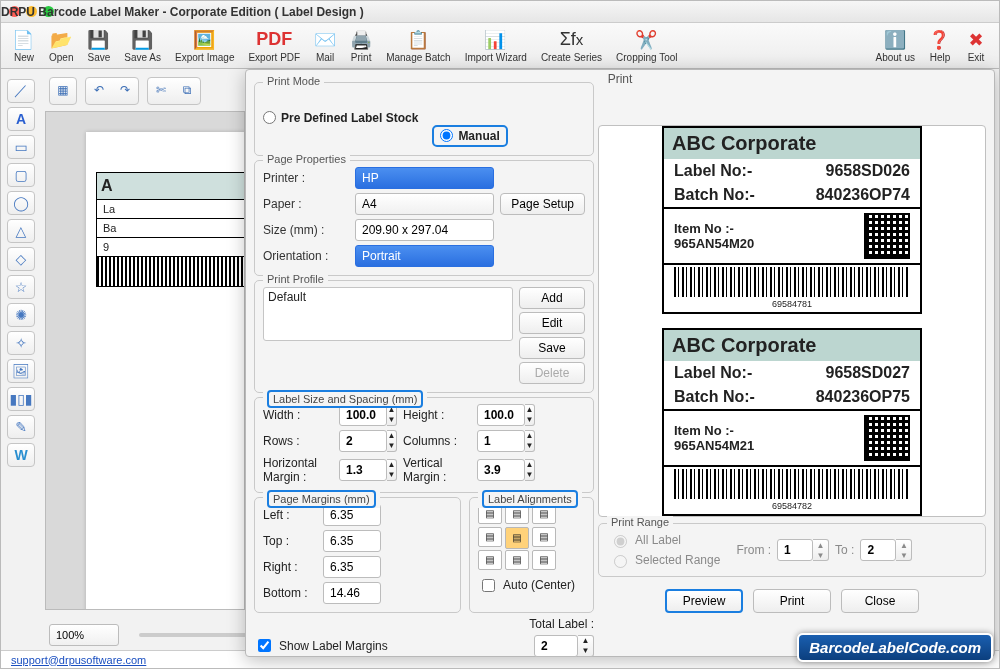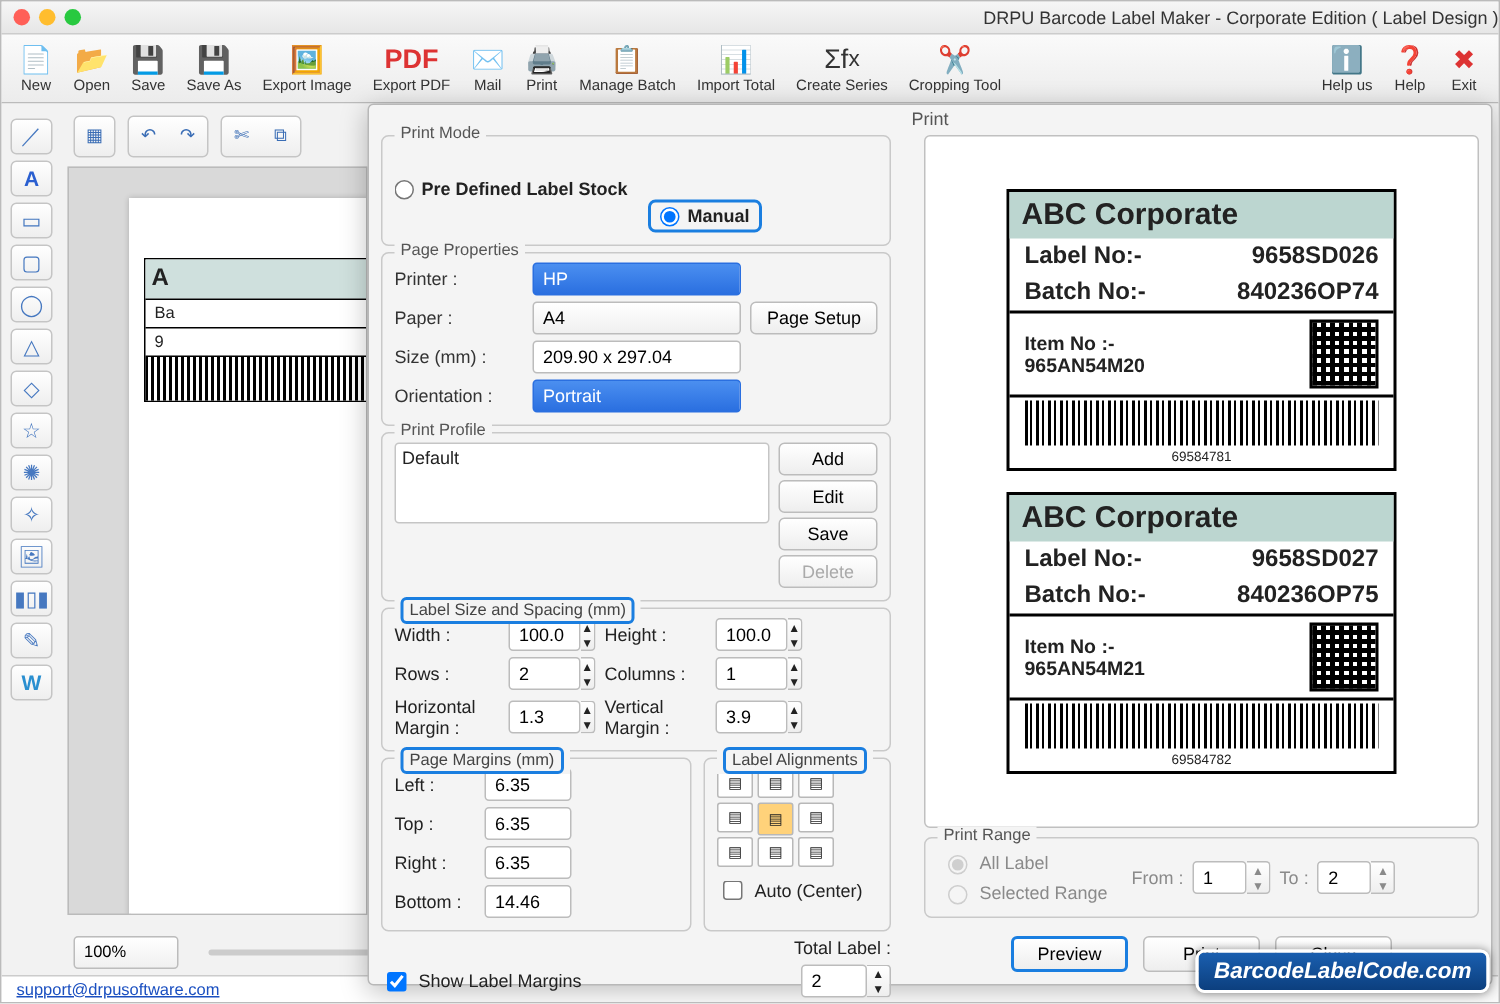--- a/index.html
+++ b/index.html
@@ -2,21 +2,21 @@
 <html><head>
 <meta charset="utf-8">
 <style>
 * { box-sizing: border-box; font-family: -apple-system, "Helvetica Neue", Arial, sans-serif; }
 body { margin:0; background:#ececec; font-size:12px; color:#222; }
 .win { width:1000px; height:669px; background:#f7f7f7; position:relative; overflow:hidden; border:1px solid #bbb; }
 .titlebar { height:22px; background:linear-gradient(#f6f6f6,#e6e6e6); border-bottom:1px solid #ccc; display:flex; align-items:center; position:relative; }
 .traffic { display:flex; gap:6px; padding-left:8px; }
 .traffic span { width:11px; height:11px; border-radius:50%; display:inline-block; }
 .tl-close{background:#ff5f57;} .tl-min{background:#ffbd2e;} .tl-max{background:#28c940;}
-.title { position:absolute; left:0; right:0; text-align:right; font-size:12px; color:#333; }
+.title { position:absolute; left:0; right:0; text-align:left; font-size:12px; color:#333;font-weight:bold; }
 .toolbar { height:46px; background:linear-gradient(#fafafa,#ececec); border-bottom:1px solid #bbb; display:flex; align-items:center; padding:2px 6px; gap:2px; }
 .tbtn { display:flex; flex-direction:column; align-items:center; justify-content:center; padding:2px 6px; font-size:10px; color:#333; min-width:34px; }
 .tbtn .ico { width:22px; height:22px; display:flex; align-items:center; justify-content:center; margin-bottom:1px; }
 .tb-gap{flex:1;}
 .ribico{font-size:18px;}
 .workarea { position:absolute; top:68px; left:0; right:0; bottom:18px; background:#f2f2f2; }
 .left-tools { position:absolute; left:6px; top:10px; width:32px; display:flex; flex-direction:column; gap:4px; }
 .ltbtn { width:28px; height:24px; background:linear-gradient(#fff,#eee); border:1px solid #c5c5c5; border-radius:4px; display:flex; align-items:center; justify-content:center; font-size:14px; color:#4678c0; }
 .canvas-holder{ position:absolute; left:44px; top:42px; width:200px; bottom:40px; background:#d9d9d9; border:1px solid #bbb; overflow:hidden;}
 .canvas-page{ position:absolute; left:40px; top:20px; width:180px; height:540px; background:#fff; box-shadow:0 0 4px rgba(0,0,0,.2);}
@@ -28,21 +28,21 @@
 .undo-bar .grp{display:flex; border:1px solid #c5c5c5; border-radius:4px; background:linear-gradient(#fff,#eee);}
 .undo-bar .grp span{width:26px;height:24px;display:flex;align-items:center;justify-content:center;color:#3a6db5;}
 .zoombar{position:absolute;left:48px;bottom:4px;display:flex;align-items:center;gap:20px;font-size:11px;}
 .zoombar select{font-size:11px;}
 .footer{position:absolute;bottom:0;left:0;right:0;height:18px;background:#fff;border-top:1px solid #ccc;display:flex;align-items:center;padding:0 10px;font-size:11px;}
 .footer a{color:#1a4fc0;text-decoration:underline;}
 
 
 .printdlg{ position:absolute; left:244px; top:68px; width:750px; height:588px; background:#f4f4f4; border:1px solid #b8b8b8; border-radius:4px; box-shadow:0 4px 18px rgba(0,0,0,.25); }
 .printdlg .dlg-title{height:20px;text-align:center;font-size:12px;color:#555;padding-top:2px;}
-.dlg-body{position:absolute;top:20px;left:8px;right:8px;bottom:8px;display:flex;gap:22px;}
+.dlg-body{position:absolute;top:20px;left:8px;right:8px;bottom:8px;display:flex;gap:4px;align-items:center;}
 .col-left{width:340px;display:flex;flex-direction:column;gap:4px;}
 .col-right{flex:1;display:flex;flex-direction:column;gap:6px;}
 
 .fs{border:1px solid #c9c9c9; border-radius:5px; padding:6px 8px 8px; background:#f4f4f4; position:relative;}
 .fs .legend{position:absolute;top:-8px;left:8px;background:#f4f4f4;padding:0 4px;font-size:11px;color:#555;}
 .radio-row{display:flex;align-items:center;gap:14px;font-size:12px;font-weight:bold;}
 .radio-opt{display:flex;align-items:center;gap:5px;}
 .radio-opt input{margin:0;}
 .manual-hl{border:2px solid #1a7ee0;border-radius:5px;padding:2px 6px;display:flex;align-items:center;gap:5px;margin-top:36px;}
 
@@ -51,21 +51,21 @@
 .sel, .inp { height:22px; border:1px solid #bcbcbc; border-radius:3px; background:#fff; padding:0 6px; font-size:12px; width:100%; }
 .sel{appearance:none; background:linear-gradient(#fff,#f0f0f0);} 
 .sel.blue{background:linear-gradient(#4b8ff0,#2a6fe0);color:#fff;border-color:#2a6fe0;}
 .btn{height:22px;border:1px solid #bcbcbc;border-radius:4px;background:linear-gradient(#fff,#eee);padding:0 10px;font-size:12px;}
 .btn.wide{width:66px;}
 .profile-list{height:54px;border:1px solid #c5c5c5;border-radius:3px;background:#fff;padding:2px 4px;font-size:12px;}
 .profile-btns{display:flex;flex-direction:column;gap:3px;margin-left:6px;}
 .hlbox{border:2px solid #1a7ee0;border-radius:4px;padding:1px 4px;display:inline-block;font-size:11px;color:#444;}
 .grid4{display:grid;grid-template-columns:70px 58px 68px 58px;gap:4px 6px;align-items:center;font-size:12px;}
 .spin{display:flex;align-items:center;}
-.spin .inp{width:48px;}
+.spin .inp{width:48px;font-weight:bold;}
 .spnbtn{width:16px;height:22px;border:1px solid #bcbcbc;border-left:none;border-radius:0 3px 3px 0;background:linear-gradient(#fff,#eee);font-size:8px;display:flex;flex-direction:column;}
 .spnbtn span{flex:1;display:flex;align-items:center;justify-content:center;}
 .marg-left{display:grid;grid-template-columns:54px 58px;gap:4px 6px;align-items:center;font-size:12px;}
 .align-grid{display:grid;grid-template-columns:repeat(3,24px);grid-template-rows:repeat(3,20px);gap:3px;}
 .align-grid span{border:1px solid #b8b8b8;border-radius:2px;background:#fff;display:flex;align-items:center;justify-content:center;font-size:10px;}
 .align-grid span.sel{background:#ffd27a;}
 .chk{display:flex;align-items:center;gap:5px;font-size:12px;}
 .bot-row{display:flex;align-items:center;gap:6px;font-size:12px;}
 .bot-row .inp{width:44px;}
 
@@ -140,34 +140,34 @@
     <div class="tbtn">
         <span class="ico ribico">🖨️</span>
         <span>Print</span>
       </div>
     <div class="tbtn">
         <span class="ico ribico">📋</span>
         <span>Manage Batch</span>
       </div>
     <div class="tbtn">
         <span class="ico ribico">📊</span>
-        <span>Import Total</span>
+        <span>Import Wizard</span>
       </div>
     <div class="tbtn">
         <span class="ico ribico">Σf<sub>x</sub></span>
         <span>Create Series</span>
       </div>
     <div class="tbtn">
         <span class="ico ribico">✂️</span>
         <span>Cropping Tool</span>
       </div>
     <div class="tb-gap"></div>
     <div class="tbtn">
         <span class="ico ribico" style="color:#7b3fa0">ℹ️</span>
-        <span>Help us</span>
+        <span>About us</span>
       </div>
     <div class="tbtn">
         <span class="ico ribico" style="color:#0a8a3a">❓</span>
         <span>Help</span>
       </div>
     <div class="tbtn">
         <span class="ico ribico" style="color:#d33">✖</span>
         <span>Exit</span>
       </div>
   </div>
@@ -201,20 +201,21 @@
       <div class="ltbtn">🖼</div>
       <div class="ltbtn">▮▯▮</div>
       <div class="ltbtn">✎</div>
       <div class="ltbtn" style="color:#2a8fd0;font-weight:bold">W</div>
     </div>
 
     <div class="canvas-holder">
       <div class="canvas-page">
         <div class="mini-label">
           <div class="hdr">A</div>
+          <div class="row">La</div>
           <div class="row">Ba</div>
           <div class="row">9</div>
           <div class="bar"></div>
         </div>
       </div>
     </div>
 
     <div class="zoombar">
       <select class="sel" style="width:70px"><option>100%</option></select>
       <span style="width:120px;height:4px;background:#ccc;display:inline-block;border-radius:2px;"></span>

